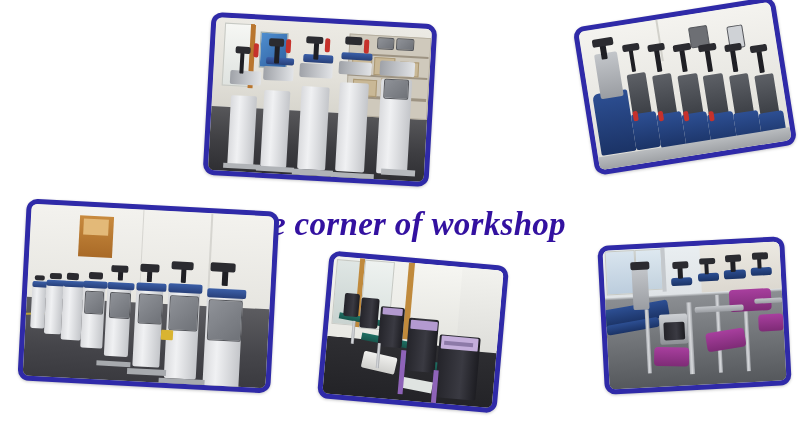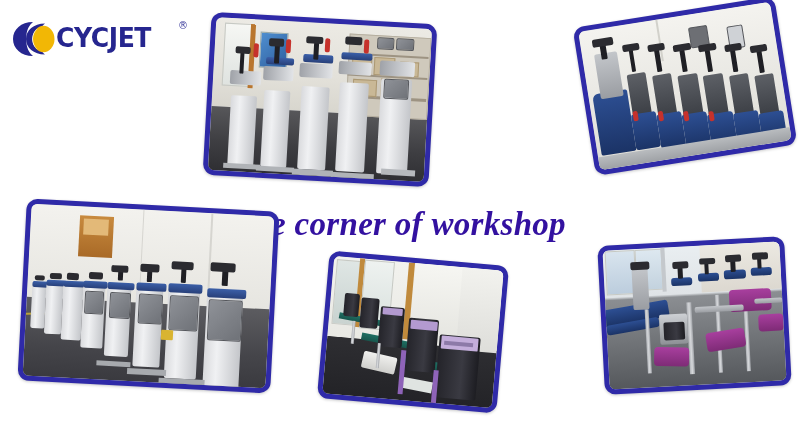--- a/index.html
+++ b/index.html
@@ -76,32 +76,20 @@
   .teal{position:absolute;background:linear-gradient(180deg,#1f6f63,#18564d);}
   .conv{position:absolute;background:linear-gradient(180deg,#2d4f93,#1b3366);border-radius:3px;}
   .steel{position:absolute;background:linear-gradient(180deg,#c3c6ca,#9a9da2);border-radius:2px;}
   .post{position:absolute;background:linear-gradient(90deg,#aeb1b6,#d6d8db 50%,#9ea1a6);}
 </style>
 </head>
 <body>
 
 <div class="stage">
 
-  <div class="logo">
-    <div class="logo-mark">
-      <svg viewBox="0 0 48 38" width="48" height="38">
-        <path d="M21 2 C9 2 1 9.5 1 19 C1 28.5 9 36 21 36 C17.5 33.2 14.2 28.2 14.2 19 C14.2 9.8 17.5 4.8 21 2 Z" fill="#26268f"></path>
-        <path d="M33 3.5 C21.5 3.5 14 10.4 14 19 C14 27.6 21.5 34.5 33 34.5 C29 31.3 26.2 26.2 26.2 19 C26.2 11.8 29 6.7 33 3.5 Z" fill="#26268f"></path>
-        <ellipse cx="31.5" cy="19" rx="11" ry="13.2" fill="#f2b705"></ellipse>
-        <path d="M25.8 8.4 C22.6 11.1 21 14.8 21 19 C21 23.2 22.6 26.9 25.8 29.6 C22.4 27.6 20.2 23.7 20.2 19 C20.2 14.3 22.4 10.4 25.8 8.4 Z" fill="#ffffff"></path>
-      </svg>
-    </div>
-    <div class="logo-word">CYCJET</div>
-    <div class="logo-reg">®</div>
-  </div>
 
   <div class="headline">the corner of workshop</div>
 
   <div class="photo" style="left:207px;top:18px;width:226px;height:163px;transform:rotate(3.2deg);">
     <div class="scene">
       <div class="wall"></div>
       <div class="floor"></div>
 
       <div class="window" style="left:4%;top:3%;width:12%;height:40%;"></div>
       <div class="frame-wood" style="left:16%;top:3%;width:2.5%;height:42%;"></div>

